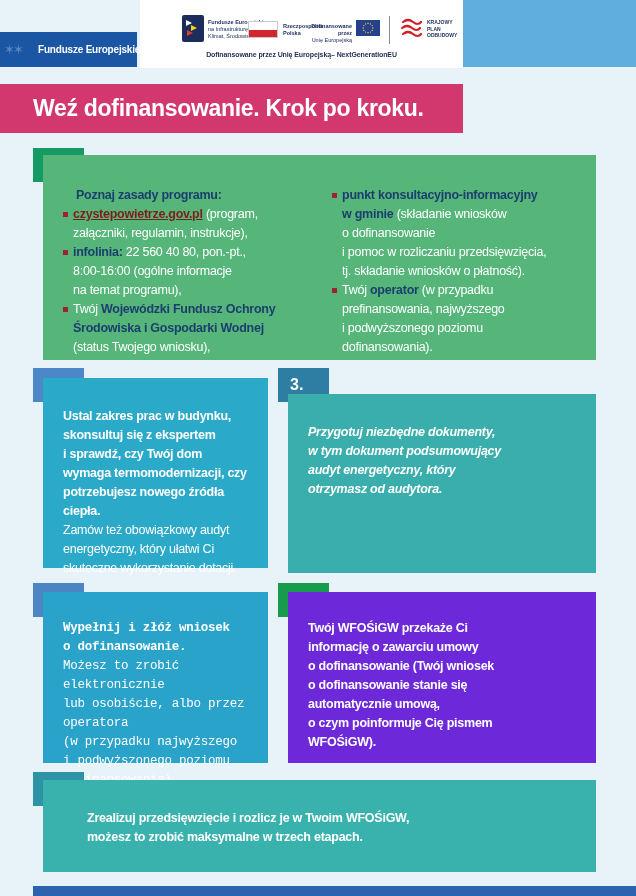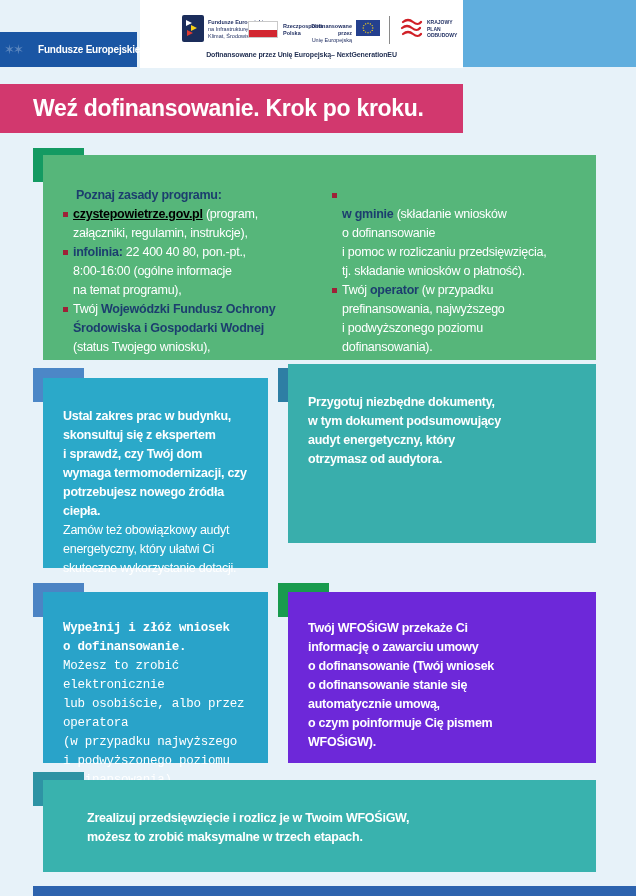--- a/index.html
+++ b/index.html
@@ -47,39 +47,39 @@
   .steptext,.col{position:absolute;font-size:12.5px;line-height:19px;letter-spacing:-0.25px;}
 
   .s1-badge{left:33px;top:148px;background:#149a62;}
   .s1-box{left:43px;top:155px;width:553px;height:205px;background:#56b67a;}
   .s1-c1{left:20px;top:31px;width:262px;}
   .s1-c2{left:289px;top:31px;width:255px;}
 
   .s2-badge{left:33px;top:368px;background:#4c87c7;}
   .s2-box{left:43px;top:378px;width:225px;height:190px;background:#2ba9c9;padding-left:13px;}
   .s3-badge{left:278px;top:368px;background:#2e7ea4;}
-  .s3-box{left:288px;top:364px;width:308px;height:179px;background:#39aeac;}
+  .s3-box{left:288px;top:394px;width:308px;height:179px;background:#39aeac;font-style:italic;}
   .s4-badge{left:33px;top:583px;background:#4c84c4;}
   .s4-box{left:43px;top:592px;width:225px;height:171px;background:#29a3c9;}
   .s5-badge{left:278px;top:583px;background:#199b4e;}
   .s5-box{left:288px;top:592px;width:308px;height:171px;background:#6d28d9;}
   .s6-badge{left:33px;top:772px;background:#2e93a4;}
   .s6-box{left:43px;top:780px;width:553px;height:92px;background:#39b2ae;padding-left:6px;}
 
   .s2-text,.s4-text{left:20px;width:195px;}
   .s2-text{top:29px;}
   .s3-text,.s5-text{left:20px;width:278px;}
   .s3-text{top:29px;}
   .s4-text{top:27px;font-family:Liberation Mono, monospace;}
   .s5-text{top:27px;}
   .s6-text{left:44px;top:29px;width:480px;}
 
   
   .sg-n{color:#1c3e6e;font-weight:bold;}
-  .sg-l{color:#000000;font-weight:bold;text-decoration:underline;}
+  .sg-l{color:#7f1d1d;font-weight:bold;text-decoration:underline;}
   .sg-b{color:#ffffff;font-weight:bold;}
   .sg-r{color:#ffffff;}
   .bitem{position:relative;padding-left:9px;}
   .bitem.plain{padding-left:0;}
   .bullet{position:absolute;left:-1px;top:7px;width:5px;height:5px;background:#9e2137;}
   .bitem .bullet{left:0;}
   .bitem{padding-left:10px;}
   .bitem.plain{padding-left:13px;}
 
   .bottom-bar{left:33px;top:886px;width:603px;height:10px;background:#2d63ae;}
@@ -159,25 +159,25 @@
 
   <div class="abs title-banner">
     <span>Weź dofinansowanie. Krok po kroku.</span>
   </div>
 
   <div class="abs badge s1-badge">1.</div>
   <div class="abs box s1-box">
     <div class="col s1-c1">
         <div class="bitem plain"><span class="sg-n">Poznaj zasady programu:</span></div>
         <div class="bitem"><span class="bullet"></span><span class="sg-l">czystepowietrze.gov.pl</span><span class="sg-r"> (program,</span><br><span class="sg-r">załączniki, regulamin, instrukcje),</span></div>
-        <div class="bitem"><span class="bullet"></span><span class="sg-n">infolinia:</span><span class="sg-r"> 22 400 40 80, pon.-pt.,</span><br><span class="sg-r">8:00-16:00 (ogólne informacje</span><br><span class="sg-r">na temat programu),</span></div>
+        <div class="bitem"><span class="bullet"></span><span class="sg-n">infolinia:</span><span class="sg-r"> 22 560 40 80, pon.-pt.,</span><br><span class="sg-r">8:00-16:00 (ogólne informacje</span><br><span class="sg-r">na temat programu),</span></div>
         <div class="bitem"><span class="bullet"></span><span class="sg-r">Twój </span><span class="sg-n">Wojewódzki Fundusz Ochrony</span><br><span class="sg-n">Środowiska i Gospodarki Wodnej</span><br><span class="sg-r">(status Twojego wniosku),</span></div>
       </div>
     <div class="col s1-c2">
-        <div class="bitem"><span class="bullet"></span><br><span class="sg-n">w gminie</span><span class="sg-r"> (składanie wniosków</span><br><span class="sg-r">o dofinansowanie</span><br><span class="sg-r">i pomoc w rozliczaniu przedsięwzięcia,</span><br><span class="sg-r">tj. składanie wniosków o płatność).</span></div>
+        <div class="bitem"><span class="bullet"></span><span class="sg-n">punkt konsultacyjno-informacyjny</span><br><span class="sg-n">w gminie</span><span class="sg-r"> (składanie wniosków</span><br><span class="sg-r">o dofinansowanie</span><br><span class="sg-r">i pomoc w rozliczaniu przedsięwzięcia,</span><br><span class="sg-r">tj. składanie wniosków o płatność).</span></div>
         <div class="bitem"><span class="bullet"></span><span class="sg-r">Twój </span><span class="sg-n">operator</span><span class="sg-r"> (w przypadku</span><br><span class="sg-r">prefinansowania, najwyższego</span><br><span class="sg-r">i podwyższonego poziomu</span><br><span class="sg-r">dofinansowania).</span></div>
       </div>
   </div>
 
   <div class="abs badge s2-badge">2.</div>
   <div class="abs box s2-box">
     <div class="steptext s2-text"><span class="sg-b">Ustal zakres prac w budynku,</span><br><span class="sg-b">skonsultuj się z ekspertem</span><br><span class="sg-b">i sprawdź, czy Twój dom</span><br><span class="sg-b">wymaga termomodernizacji, czy</span><br><span class="sg-b">potrzebujesz nowego źródła ciepła.</span><br><span class="sg-r">Zamów też obowiązkowy audyt</span><br><span class="sg-r">energetyczny, który ułatwi Ci</span><br><span class="sg-r">skuteczne wykorzystanie dotacji.</span></div>
   </div>
 
   <div class="abs badge s3-badge">3.</div>

